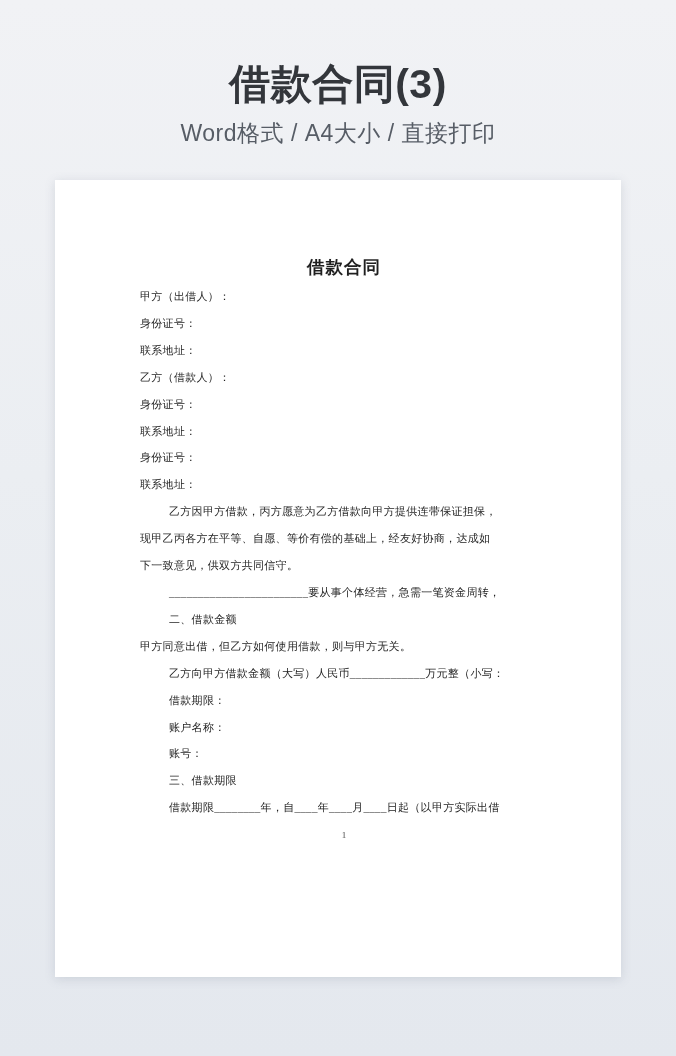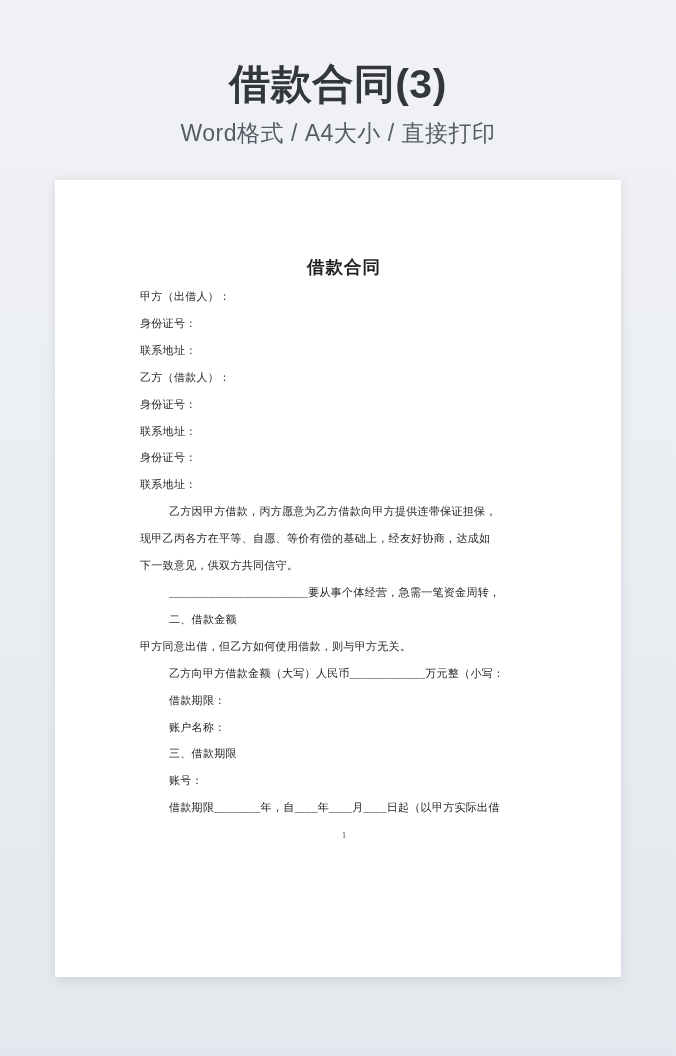--- a/index.html
+++ b/index.html
@@ -84,18 +84,18 @@
     <div class="doc-line">联系地址：</div>
     <div class="doc-line indent">乙方因甲方借款，丙方愿意为乙方借款向甲方提供连带保证担保，</div>
     <div class="doc-line">现甲乙丙各方在平等、自愿、等价有偿的基础上，经友好协商，达成如</div>
     <div class="doc-line">下一致意见，供双方共同信守。</div>
     <div class="doc-line indent">________________________要从事个体经营，急需一笔资金周转，</div>
     <div class="doc-line indent">二、借款金额</div>
     <div class="doc-line">甲方同意出借，但乙方如何使用借款，则与甲方无关。</div>
     <div class="doc-line indent">乙方向甲方借款金额（大写）人民币_____________万元整（小写：</div>
     <div class="doc-line indent">借款期限：</div>
     <div class="doc-line indent">账户名称：</div>
+    <div class="doc-line indent">账号：</div>
     <div class="doc-line indent">三、借款期限</div>
-    <div class="doc-line indent">账号：</div>
     <div class="doc-line indent">借款期限________年，自____年____月____日起（以甲方实际出借</div>
     <div class="page-number">1</div>
   </div>
 </div>
 
 </body></html>

